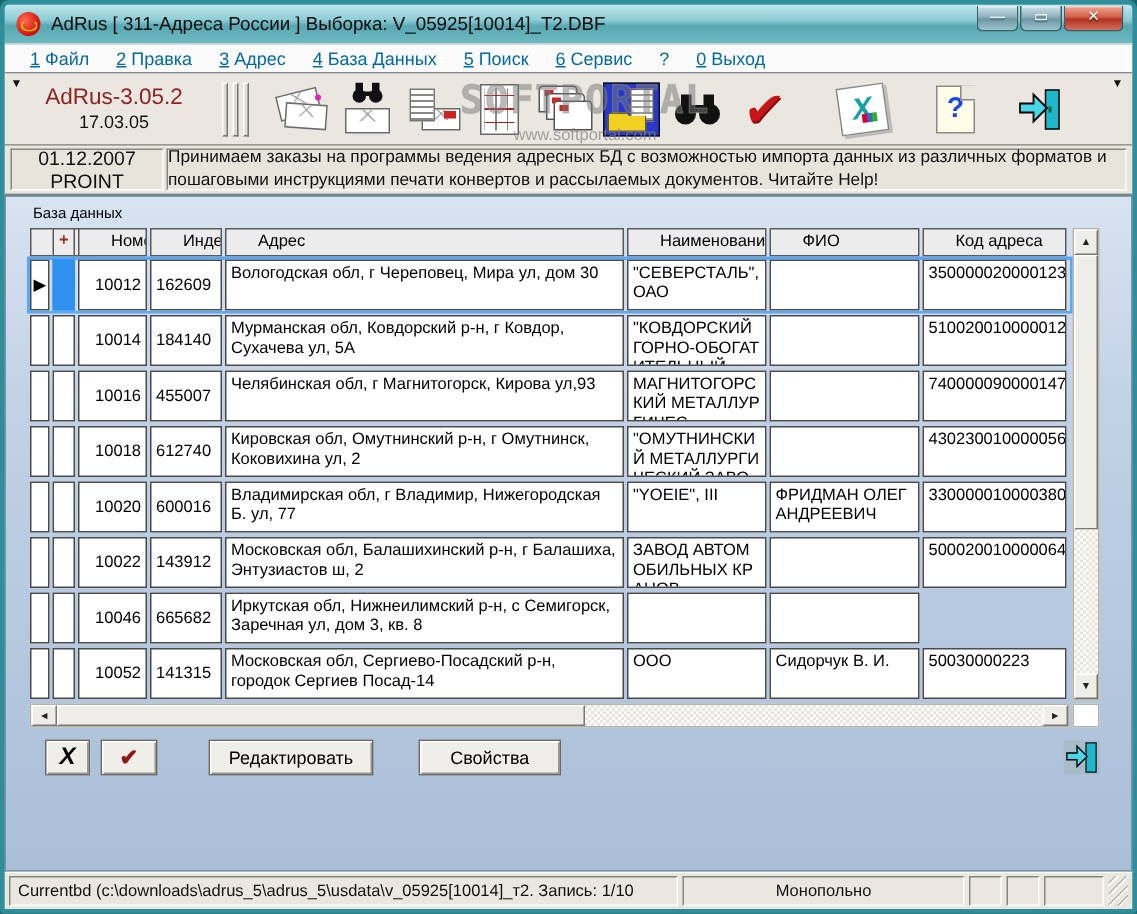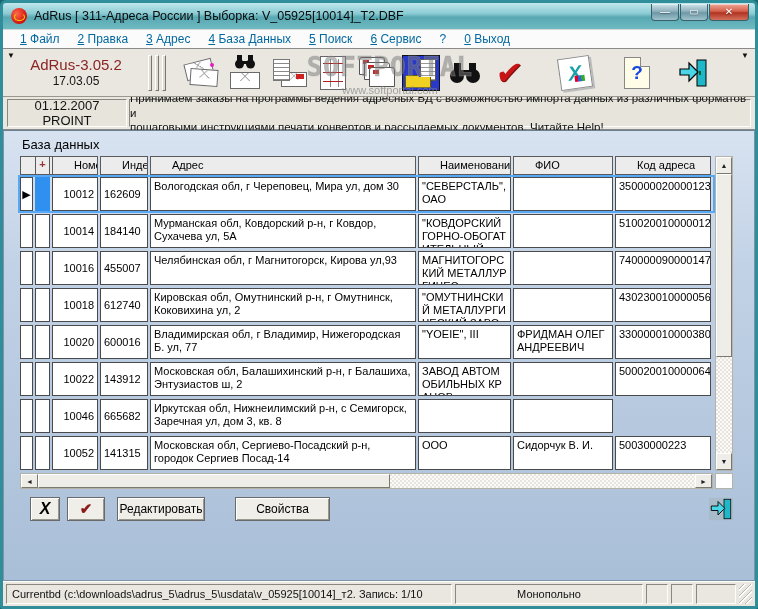--- a/index.html
+++ b/index.html
@@ -71,26 +71,26 @@
     background:#eae7e0; border-left:1px solid #888; border-bottom:1px solid #888; }
   .icon-help b { color:#1848e0; font-size:19px; }
   .icon-door svg { display:block; }
   .watermark { position:absolute; left:287px; top:3px; width:200px; text-align:center; pointer-events:none; z-index:3; }
   .watermark .wm1 { font-size:26px; font-weight:bold; letter-spacing:1px; color:rgba(120,120,120,.5);
     -webkit-text-stroke:1px rgba(150,150,150,.35); font-family:"DejaVu Sans Mono",monospace; }
   .watermark .wm2 { font-size:11px; color:rgba(130,130,130,.7); margin-top:2px; }
   
   .infobar { height:33px; background:#eae7e0; display:flex; align-items:stretch; padding:2px 4px; gap:2px; border-bottom:1px solid #8a8a8a; }
   .sunken { border:1px solid; border-color:#8a887e #fdfdfa #fdfdfa #8a887e; background:#e7e4dc; }
-  .info-date { width:120px; display:flex; flex-direction:column; justify-content:center; align-items:center; font-size:13px; color:#111; }
+  .info-date { width:102px; display:flex; flex-direction:column; justify-content:center; align-items:center; font-size:13px; color:#111; }
   .info-msg { flex:1; display:flex; flex-direction:column; justify-content:center; font-size:11.5px; color:#111; line-height:1.3; }
   
   .mainpanel { flex:1; background:linear-gradient(180deg,#d8e3f1 0%,#c2d2e6 30%,#a9bfd8 100%);
     border:1px solid #7f93a8; border-top-color:#68808f; position:relative; padding:4px 0 0 16px; overflow:hidden; }
-  .panel-title { font-size:13px; color:#000; margin:2px 0 4px 2px; }
+  .panel-title { font-size:10px; color:#000; margin:2px 0 4px 2px; }
   .grid-wrap { display:flex; }
   .grid { width:693px; background:transparent; }
   .grid-row { display:grid; grid-template-columns:13px 15px 46px 48px 266px 93px 100px 96px; column-gap:2px; }
   .hdr { height:19px; margin-bottom:2px; }
   .hdr .hcell { background:#ececec; border:1px solid #5a5a5a; font-size:11px; color:#000; padding:2px 21px; overflow:hidden; white-space:nowrap; }
   .hdr .hplus { color:#993333; font-weight:bold; text-align:center; padding:1px 0; }
   .row { height:34px; margin-bottom:3px; position:relative; }
   .row .cell { background:#fff; border:1px solid #4a4a4a; font-size:11px; line-height:13px; color:#000; overflow:hidden; padding:2px 3px; }
   .cell-marker { display:flex; align-items:center; justify-content:center; font-size:8px; padding:0; }
   .cell-plus { padding:0; }
@@ -112,21 +112,21 @@
   .hscroll .sbtn { width:17px; height:100%; }
   .hthumb { width:352px; background:#efede8; border:1px solid; border-color:#fff #7a786f #7a786f #fff; }
   .htrack { flex:1; background:repeating-conic-gradient(#fbfaf8 0 25%,#e8e5de 0 50%) 0 0/4px 4px; }
   .hcorner { width:18px; height:16px; margin-left:2px; background:#fff; border:1px solid #b5b2aa; }
   
   .btnrow { display:flex; align-items:center; margin:7px 20px 0 10px; }
   .pbtn { background:#f0eee9; border:1px solid #6a6a6a; box-shadow:inset 1px 1px 0 #fff, inset -1px -1px 0 #9a978e;
     font-size:12px; color:#000; height:24px; display:flex; align-items:center; justify-content:center; }
   .btn-x { width:30px; font-weight:bold; font-style:italic; font-size:16px; }
   .btn-check { width:38px; margin-left:7px; color:#8b1a1a; font-size:15px; font-weight:bold; }
-  .btn-edit { width:88px; margin-left:12px; }
+  .btn-edit { width:110px; margin-left:34px; }
   .btn-props { width:95px; margin-left:30px; }
   .exit-small { margin-left:auto; width:26px; height:26px; display:flex; align-items:center; justify-content:center; }
   
   .statusbar { height:25px; background:#eae7e0; border-top:1px solid #fdfdfa; display:flex; align-items:stretch; padding:2px 3px; gap:3px; }
   .sb-cell { border:1px solid; border-color:#8a887e #fdfdfa #fdfdfa #8a887e; font-size:11px; color:#111;
     display:flex; align-items:center; padding:0 5px; white-space:nowrap; overflow:hidden; }
   .sb-main { flex:1; }
   .sb-mode { width:188px; justify-content:center; }
   .sb-s1 { width:22px; } .sb-s2 { width:22px; } .sb-s3 { width:40px; }
   .sb-grip { width:13px; border:none; background:

